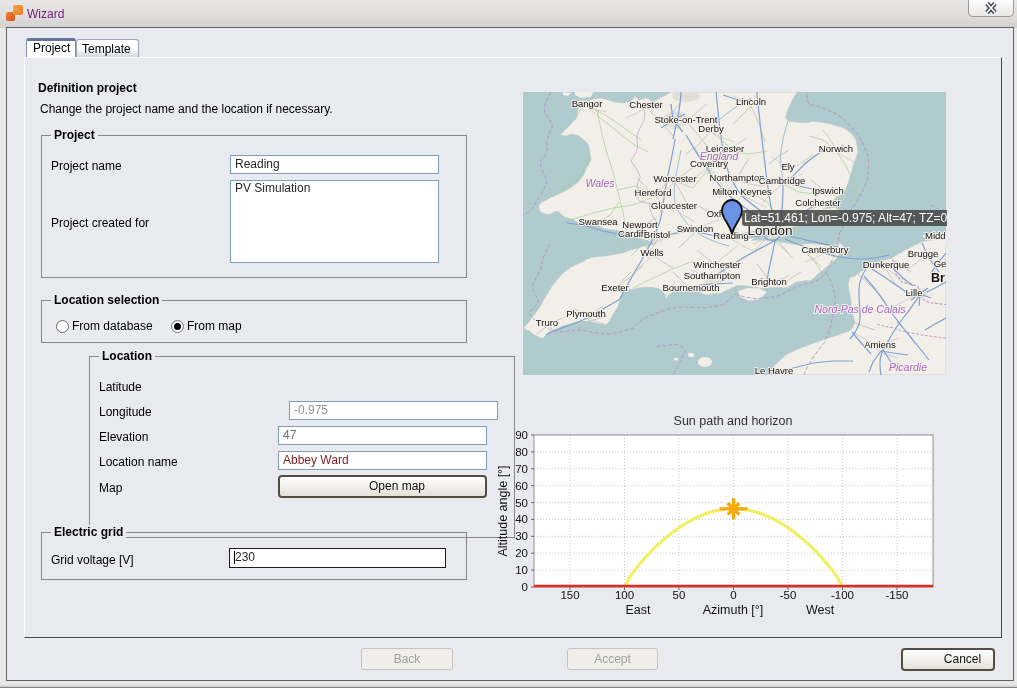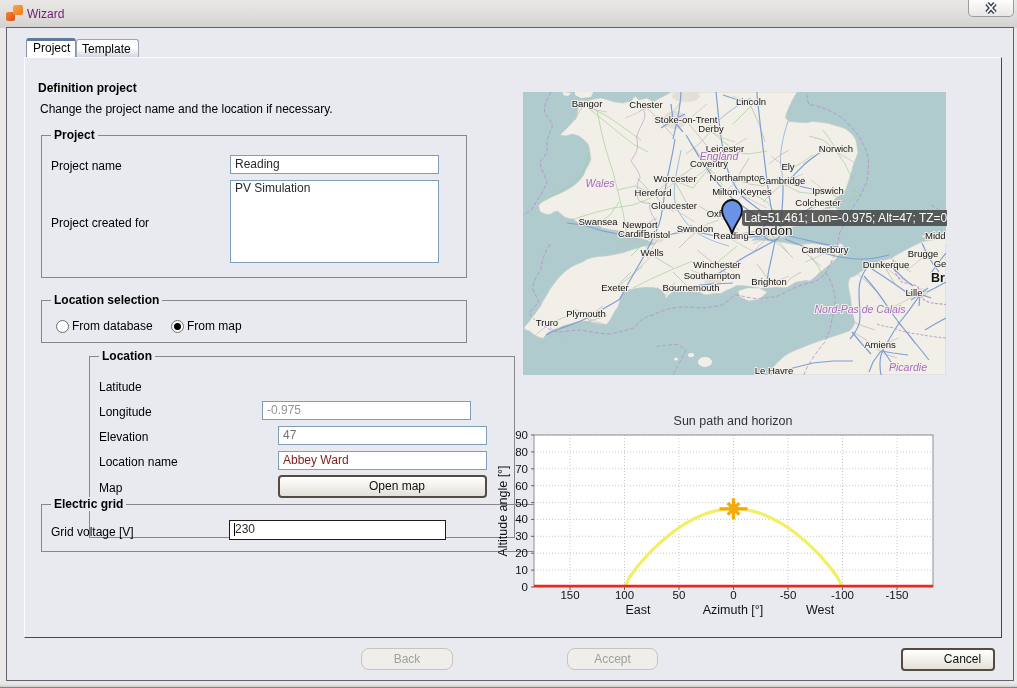--- a/index.html
+++ b/index.html
@@ -9,21 +9,21 @@
   .lbl{position:absolute;font-size:12px;color:#000;}
   .field{position:absolute;background:#fff;border:1px solid #7f9db9;
          font-size:12px;color:#2a2a2a;line-height:17px;padding:0 0 0 4px;
          white-space:nowrap;overflow:hidden;}
   .fieldset{position:absolute;border:1px solid #86868b;box-sizing:border-box;}
   .legend{position:absolute;top:-8px;left:9px;background:#e9eaef;
           padding:0 3px;font-size:12px;font-weight:bold;color:#000;}
   .btn{position:absolute;border:2px solid #544c41;border-radius:4px;
        background:linear-gradient(#ffffff, #f3f2ef 45%, #e4e0d8);
        font-size:12px;color:#111;text-align:center;box-sizing:border-box;padding-left:29px;}
-  .btn-dis{position:absolute;border:1px solid #c8c4bc;border-radius:8px;
+  .btn-dis{position:absolute;border:1px solid #c8c4bc;border-radius:3px;
        background:#efeeeb;font-size:12px;color:#9f9f9f;text-align:center;
        box-sizing:border-box;}
 </style>
 </head>
 <body>
 
 <div class="abs" style="left:0;top:0;width:1017px;height:28px;
      background:linear-gradient(#e8e7e6,#dfdedc 55%,#d2d1cf);"></div>
 <div class="abs" style="left:6px;top:12px;width:9px;height:9px;border-radius:2px;
      background:linear-gradient(135deg,#ef8632,#dd4f1c);"></div>
@@ -77,30 +77,30 @@
        background:#fff;border:1px solid #6e6e6e;"></div>
   <div class="abs" style="left:132px;top:22px;width:7px;height:7px;border-radius:50%;
        background:#000;"></div>
   <div class="lbl" style="left:145px;top:18px;">From map</div>
 </div>
 
 <div class="fieldset" style="left:41px;top:356px;width:426px;height:182px;margin-left:48px;">
   <span class="legend">Location</span>
   <div class="lbl" style="left:9px;top:23px;">Latitude</div>
   <div class="lbl" style="left:9px;top:48px;">Longitude</div>
-  <div class="field" style="left:172px;top:44px;width:203px;height:17px;color:#949494;">-0.975</div>
+  <div class="field" style="left:199px;top:44px;width:203px;height:17px;color:#949494;">-0.975</div>
   <div class="lbl" style="left:9px;top:73px;">Elevation</div>
   <div class="field" style="left:188px;top:69px;width:203px;height:17px;color:#737373;">47</div>
   <div class="lbl" style="left:9px;top:98px;">Location name</div>
   <div class="field" style="left:188px;top:94px;width:203px;height:17px;color:#7f1d1d;">Abbey Ward</div>
   <div class="lbl" style="left:9px;top:124px;">Map</div>
   <div class="btn" style="left:188px;top:118px;width:209px;height:23px;line-height:19px;">Open map</div>
 </div>
 
-<div class="fieldset" style="left:41px;top:504px;width:494px;height:48px;">
+<div class="fieldset" style="left:41px;top:532px;width:426px;height:48px;">
   <span class="legend">Electric grid</span>
   <div class="lbl" style="left:9px;top:20px;">Grid voltage [V]</div>
   <div class="field" style="left:187px;top:15px;width:210px;height:18px;
        border:1px solid #1c1c1c;box-shadow:inset 0 0 0 1px #fff;padding-left:5px;">230</div>
   <div class="abs" style="left:192px;top:18px;width:1px;height:13px;background:#000;"></div>
 </div>
 
 <div class="abs" id="mapbox" style="left:523px;top:92px;width:423px;height:283px;overflow:hidden;">
 <svg width="423" height="283" viewBox="0 0 423 283" xmlns="http://www.w3.org/2000/svg" style="display:block">
 <rect x="0" y="0" width="423" height="283" fill="#b0cbce"></rect>

